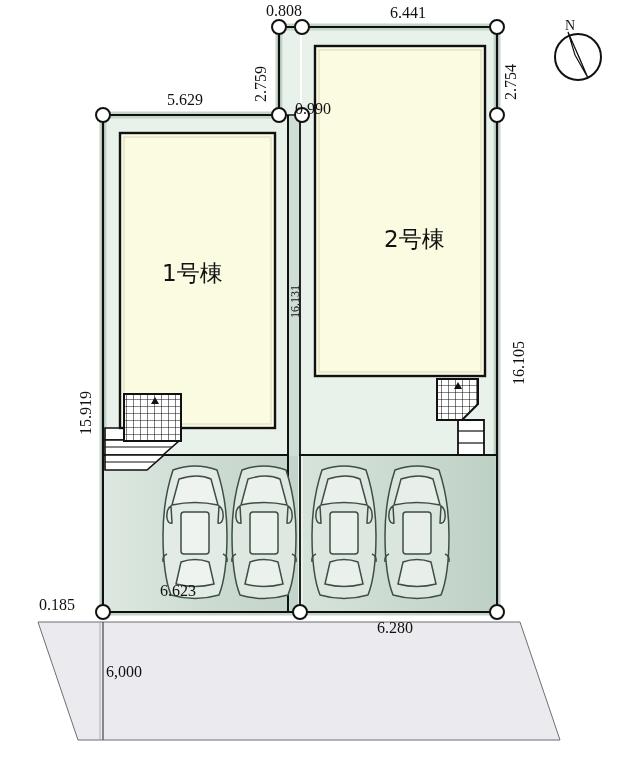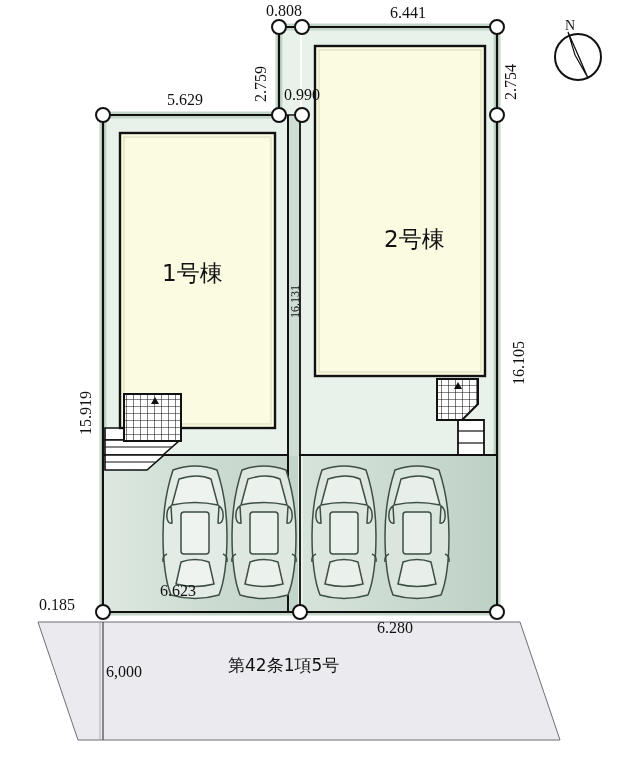--- a/index.html
+++ b/index.html
@@ -241,30 +241,29 @@
     <path d="M 568 32 L 588 78 L 580 58 Z" fill="#111111"></path>
     <path d="M 568 32 L 588 78 L 575 55 Z" fill="#ffffff" stroke="#111111" stroke-width="1.2"></path>
   </g>
 
 </svg>
 
 <div class="dim-label" style="left:266px; top:2px;">0.808</div>
 <div class="dim-label" style="left:366px; top:4px;margin-left:24px;">6.441</div>
 <div class="dim-label" style="left:167px; top:91px;text-align:center;">5.629</div>
 <div class="dim-label vert" style="left:252px; top:102px;">2.759</div>
-<div class="dim-label" style="left:284px; top:86px;">0.990</div>
+<div class="dim-label" style="left:284px; top:100px;padding-left:11px;">0.990</div>
 <div class="dim-label vert" style="left:502px; top:100px;">2.754</div>
 <div class="dim-label vert" style="left:77px; top:435px;">15.919</div>
 <div class="dim-label vert" style="left:510px; top:385px;">16.105</div>
 <div class="mid-vert-label" style="left:288px; top:318px;">16.131</div>
 <div class="dim-label" style="left:39px; top:596px;">0.185</div>
 <div class="dim-label" style="left:160px; top:582px;">6.623</div>
 <div class="dim-label" style="left:377px; top:619px;">6.280</div>
 <div class="dim-label" style="left:106px; top:663px;">6,000</div>
 
 <div class="bldg-label" style="left:162px; top:258px;">1号棟</div>
 <div class="bldg-label" style="left:352px; top:224px;margin-left:32px;">2号棟</div>
 
 <div class="road-label" style="left:228px; top:655px;">
-  <div>第42条1項5号</div>
 </div>
 
 <div class="compass-n" style="left:565px; top:18px;">N</div>
 
 </body></html>

